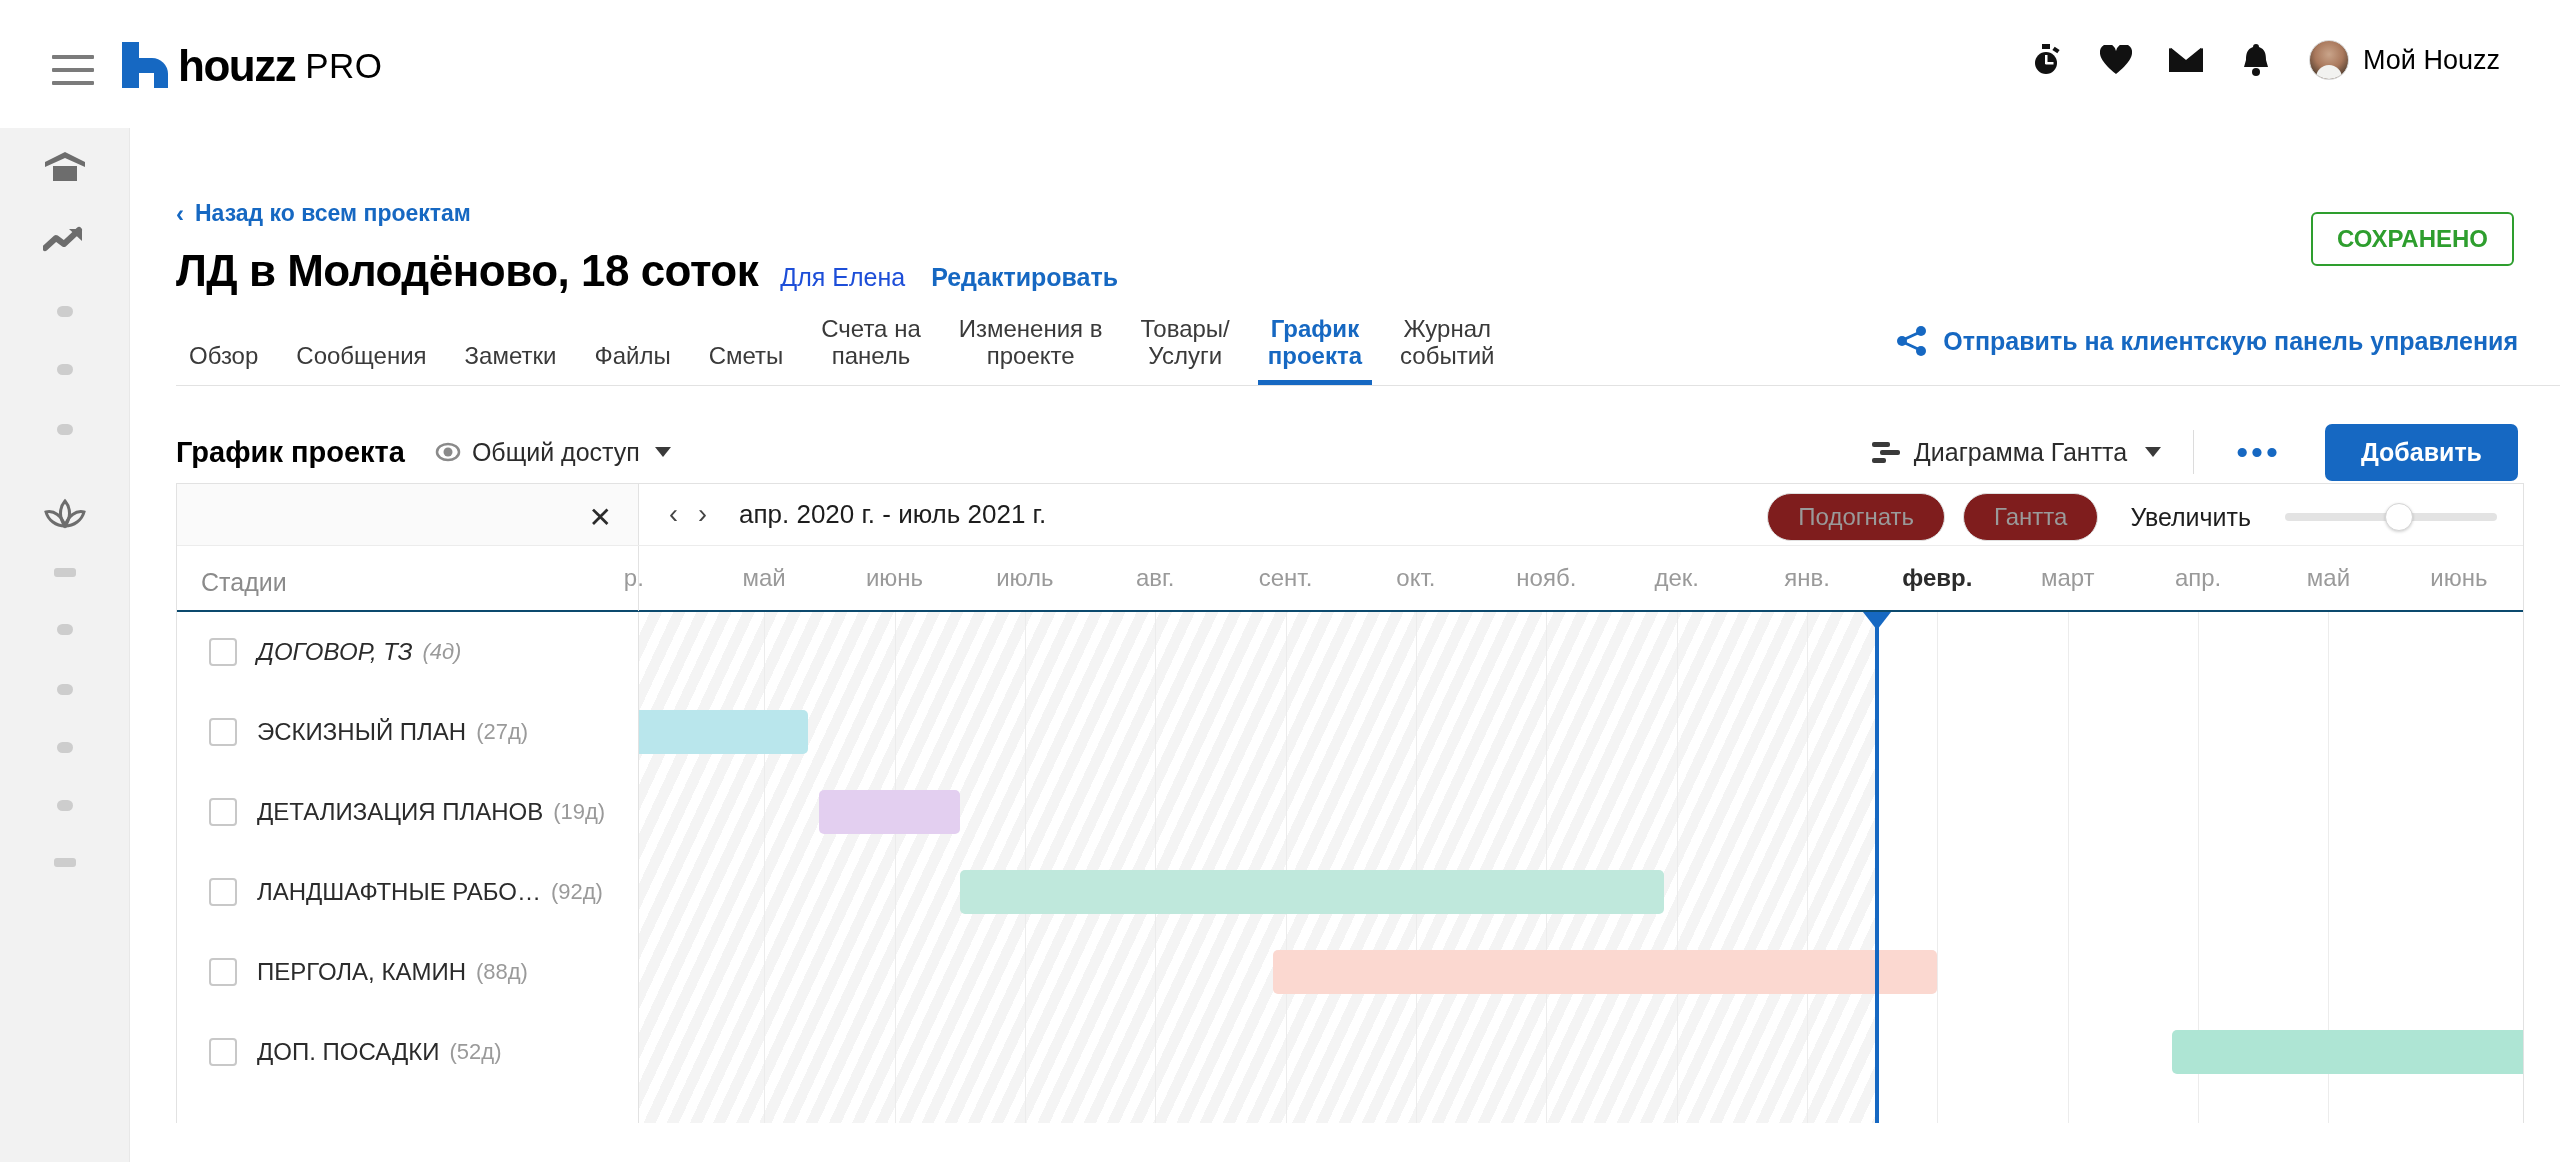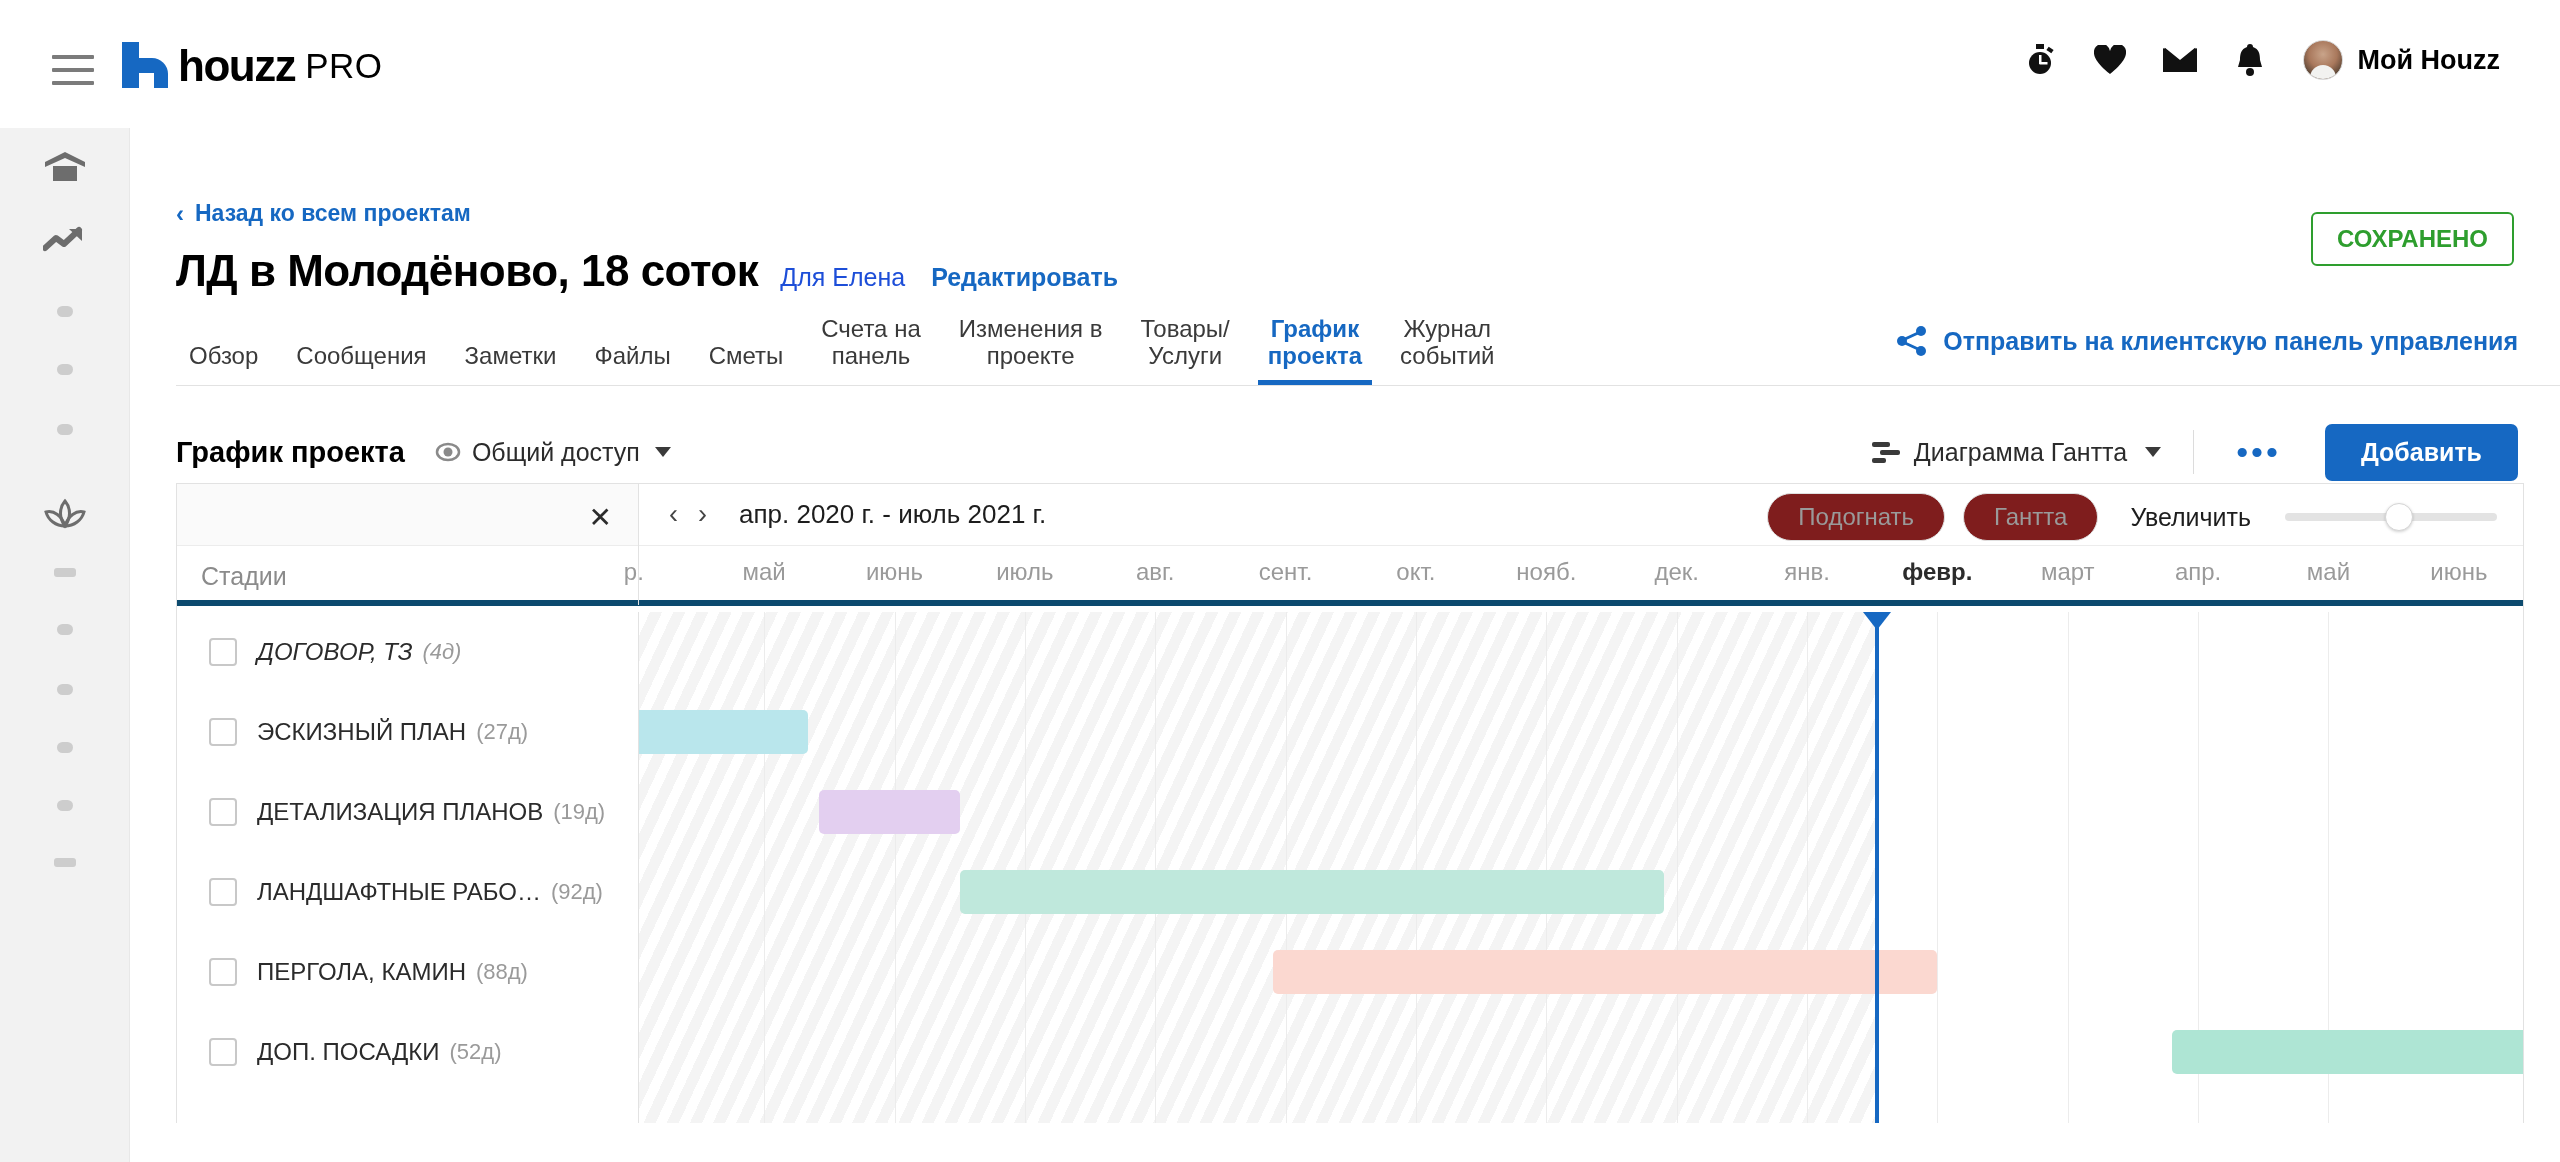--- a/index.html
+++ b/index.html
@@ -34,21 +34,21 @@
   .tb-icon svg { display: block; }
   .avatar {
     width: 40px; height: 40px; border-radius: 50%;
     background: radial-gradient(circle at 50% 35%, #c9a48a 0%, #a9785c 45%, #5c4636 75%, #d9d4ce 100%);
     border: 1px solid #d8d8d8; overflow: hidden; position: relative;
   }
   .avatar::after {
     content: ''; position: absolute; left: 50%; top: 62%; transform: translateX(-50%);
     width: 26px; height: 22px; background: #f2f2f0; border-radius: 13px 13px 0 0;
   }
-  .my-houzz { font-size: 27px; font-weight: bold; color: #000; margin-left: 14px; white-space: nowrap; }
+  .my-houzz { font-size: 27px; font-weight: normal; color: #000; margin-left: 14px; white-space: nowrap; }
 
   
   .rail {
     position: absolute; left: 0; top: 128px; width: 130px; height: 1034px;
     background: #f2f2f2; border-right: 1px solid #e8e8e8;
   }
   .rail-item { position: absolute; left: 0; width: 130px; display: flex; justify-content: center; }
   .rail-dot { width: 16px; height: 11px; border-radius: 6px; background: #cdcdcd; }
   .rail-dot.wide { width: 22px; height: 9px; border-radius: 3px; }
 
@@ -123,21 +123,21 @@
   .g-header-right { position: absolute; right: 26px; top: 9px; display: flex; align-items: center; gap: 18px; }
   .pill {
     border: 1px solid #e0e0e0; border-radius: 24px; background: #7f1d1d;
     font-size: 24px; color: #9a9a9a; padding: 9px 30px; cursor: pointer;
   }
   .zoom-label { font-size: 25px; color: #1d1d1d; margin-left: 14px; }
   .slider { position: relative; width: 212px; height: 8px; background: #e3e3e3; border-radius: 4px; margin-left: 16px; cursor: pointer; }
   .slider-knob { position: absolute; left: 100px; top: -10px; width: 28px; height: 28px; border-radius: 50%;
      background: #fff; border: 1px solid #d5d5d5; box-shadow: 0 1px 3px rgba(0,0,0,.18); }
 
-  .g-colhead { position: absolute; left: 0; top: 56px; width: 100%; height: 66px; border-bottom: 6px solid #0c4a6e; }
+  .g-colhead { position: absolute; left: 0; top: 62px; width: 100%; height: 66px; border-bottom: 2px solid #0c4a6e; }
   .g-colhead-left { position: absolute; left: 0; top: 0; width: 462px; height: 65px; border-right: 1px solid #e2e2e2; }
   .stages-label { position: absolute; left: 24px; top: 22px; font-size: 25px; color: #8b8b8b; }
   .months { position: absolute; left: 462px; top: 0; right: 0; height: 65px; }
   .month-cell { position: absolute; top: 18px; font-size: 24px; color: #9a9a9a; text-align: center; }
   .month-cell.current { color: #2b2b2b; font-weight: bold; }
 
   .g-body { position: absolute; left: 0; top: 128px; right: 0; bottom: 0; }
   .g-body-left { position: absolute; left: 0; top: 0; width: 462px; bottom: 0; border-right: 1px solid #e2e2e2; background: #fff; z-index: 3; }
   .task-row { position: absolute; left: 0; width: 462px; height: 80px; display: flex; align-items: center; padding-left: 32px; }
   .task-cb { width: 28px; height: 28px; border: 2px solid #c8c8c8; border-radius: 4px; background: #fff; cursor: pointer; flex: none; }

